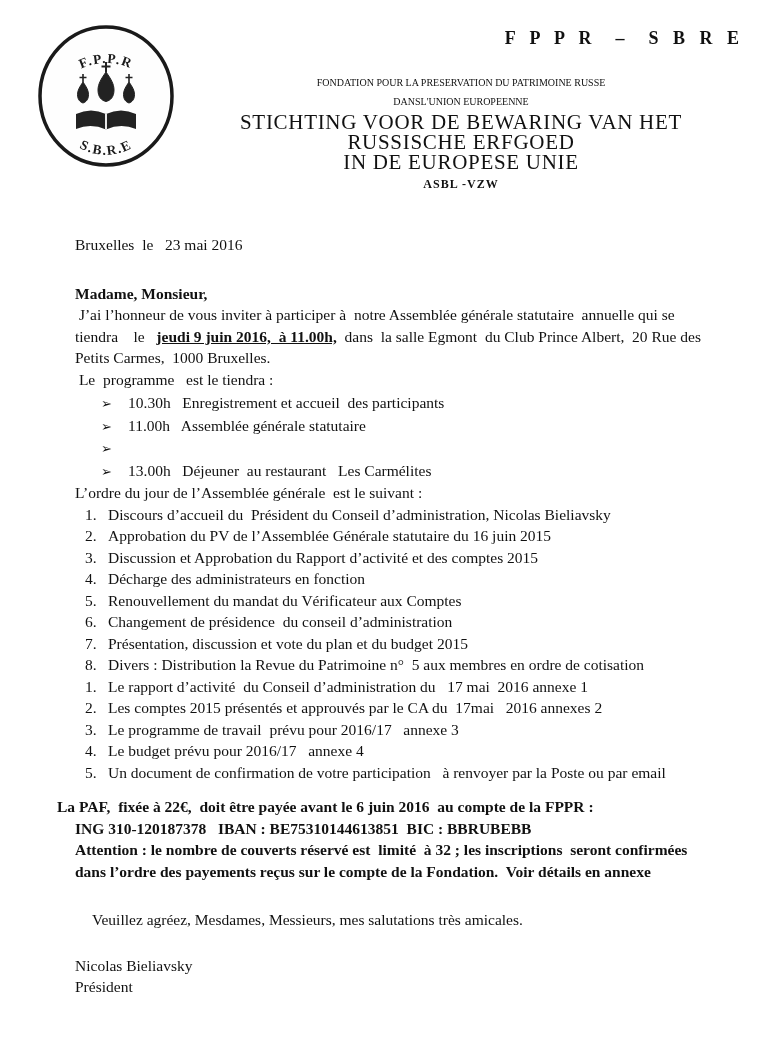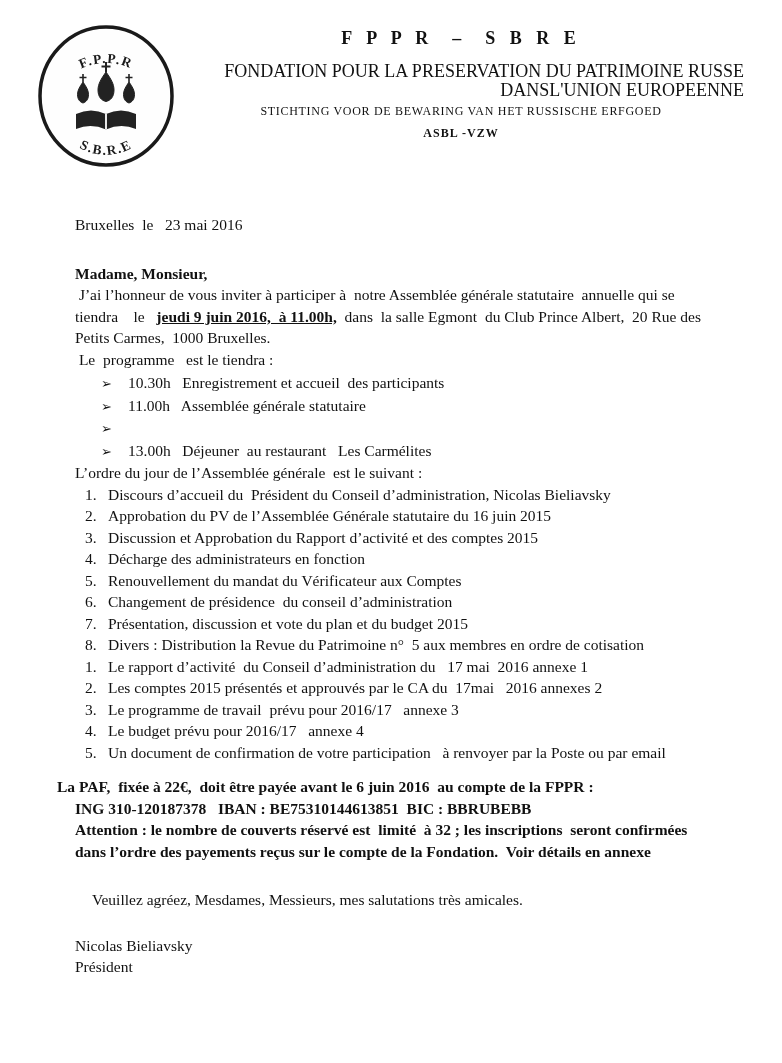--- a/index.html
+++ b/index.html
@@ -20,24 +20,25 @@
     align-items: flex-start;
     padding: 24px 38px 0 36px;
   }
   .logo { flex: 0 0 142px; }
   .head-text { flex: 1; text-align: center; padding-top: 4px; }
   .org-title {
     font-weight: bold;
     font-size: 18px;
     letter-spacing: 5px;
     white-space: pre;
-    margin-bottom: 13px;
+    margin-bottom: 24px;
+    text-align: right;
   }
-  .org-fr { font-size: 18px; line-height: 19px; text-align: right; }
-  .org-nl { font-size: 12px; line-height: 20px; letter-spacing: 0.7px; margin-top: 1px; }
+  .org-fr { font-size: 10px; line-height: 19px; }
+  .org-nl { font-size: 21px; line-height: 20px; letter-spacing: 0.7px; margin-top: 1px; }
   .legal  { font-size: 12px; font-weight: bold; letter-spacing: 1px; margin-top: 5px; }
   
   .body-main {
     padding: 42px 70px 0 75px;
     font-size: 15.5px;
     line-height: 21.5px;
   }
   .body-main p { margin: 0; white-space: pre-wrap; }
   .dateline { margin: 0; }
   .salutation { margin-top: 27px !important; font-weight: bold; }
@@ -108,20 +109,21 @@
       </svg>
     </div>
     <div class="head-text">
       <div class="org-title">F P P R  –  S B R E</div>
       <div class="org-fr">
         <div>FONDATION POUR LA PRESERVATION DU PATRIMOINE RUSSE</div>
         <div>DANSL'UNION EUROPEENNE</div>
       </div>
       <div class="org-nl">
         <div>STICHTING VOOR DE BEWARING VAN HET RUSSISCHE ERFGOED</div>
+        <div>IN DE EUROPESE UNIE</div>
       </div>
       <div class="legal">ASBL -VZW</div>
     </div>
   </header>
 
   <main class="body-main">
 
     <p class="dateline">Bruxelles  le   23 mai 2016</p>
 
     <p class="salutation">Madame, Monsieur,</p>

